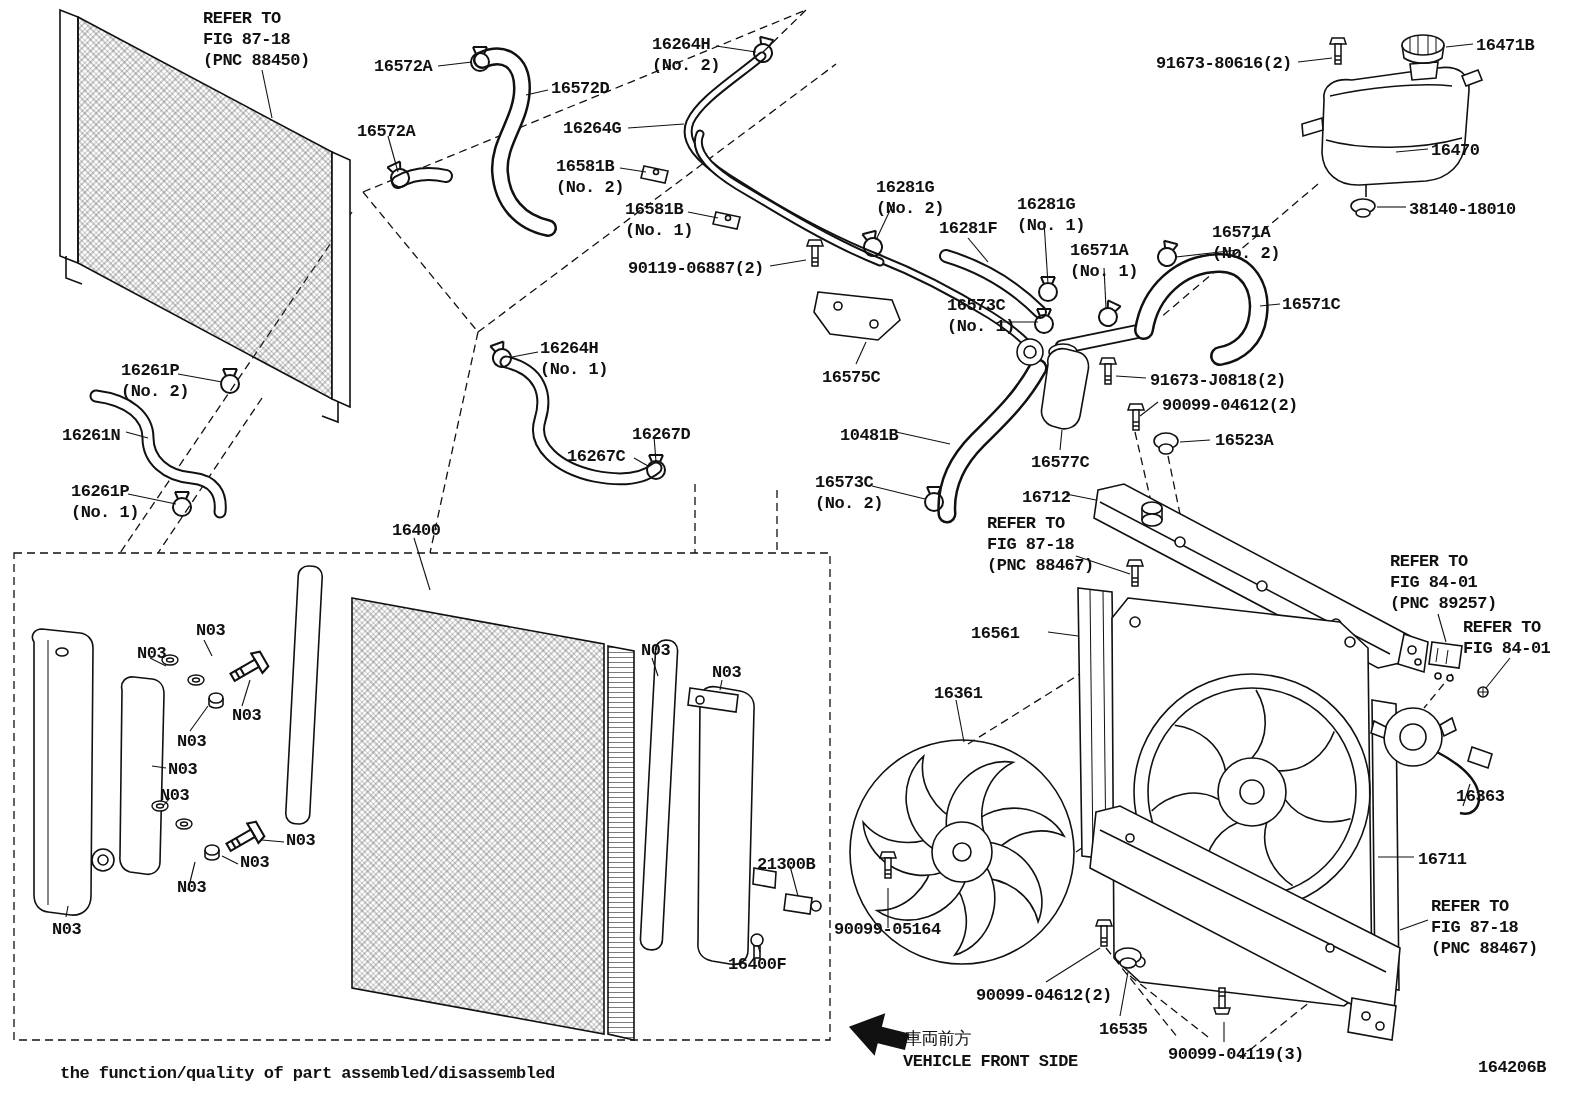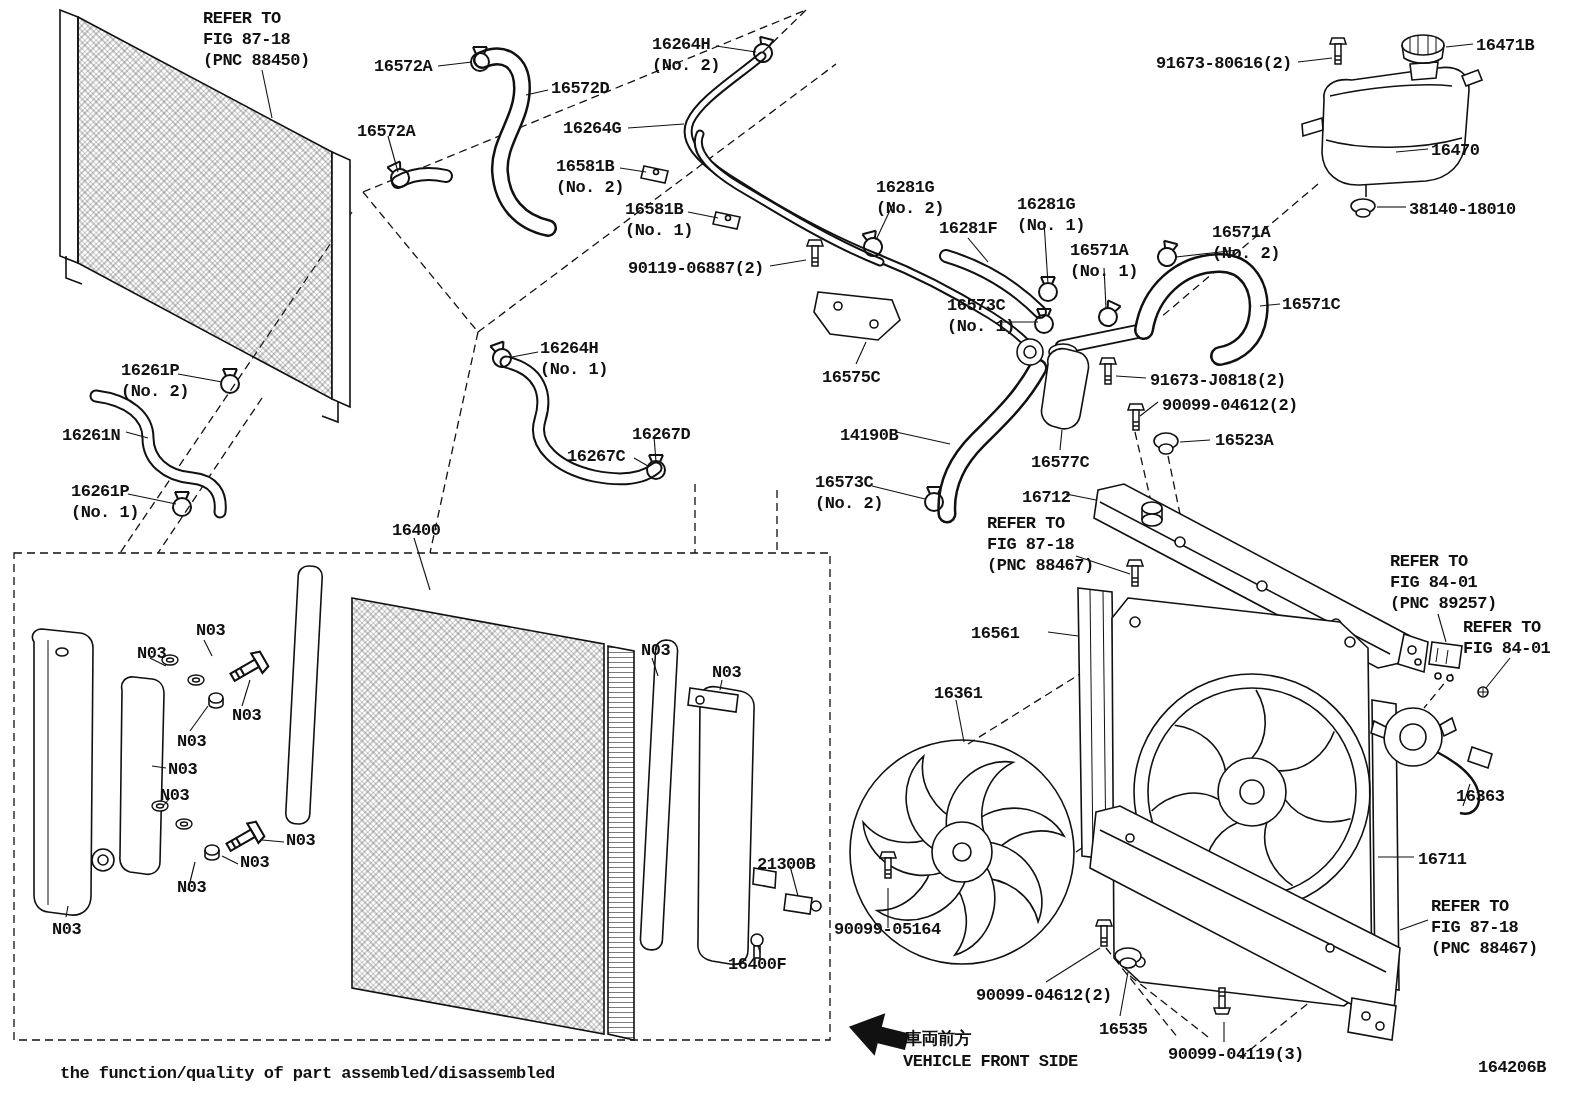--- a/index.html
+++ b/index.html
@@ -1,21 +1,21 @@
 <!DOCTYPE html>
 <html><head>
 <meta charset="utf-8">
 <style>
   html,body{margin:0;padding:0;background:#fff;}
   .stage{position:relative;width:1592px;height:1099px;background:#fff;overflow:hidden;
          font-family:"Liberation Mono","DejaVu Sans Mono",monospace;}
   svg.art{position:absolute;left:0;top:0;}
   .lbl{position:absolute;font-size:17px;font-weight:700;color:#111;line-height:21px;
        white-space:pre-line;letter-spacing:-0.5px;}
-  .jp{font-family:"DejaVu Sans",sans-serif;font-weight:700;text-align:center;}
+  .jp{font-family:"DejaVu Sans",sans-serif;font-weight:400;text-align:center;}
   
   .ln{stroke:#111;fill:none;stroke-width:1.6;}
   .pt{fill:#fff;stroke:#111;stroke-width:1.6;}
   .dash path, .dash rect{stroke:#111;fill:none;stroke-width:1.3;stroke-dasharray:8 5;}
   .lead path{stroke:#111;fill:none;stroke-width:1.1;}
   .tO{stroke:#111;fill:none;stroke-linecap:round;}
   .tI{stroke:#fff;fill:none;stroke-linecap:round;}
 </style>
 </head>
 <body>
@@ -365,21 +365,21 @@
 <div class="lbl" style="left:822px;top:367px">16575C</div>
 <div class="lbl" style="left:540px;top:338px">16264H
 (No. 1)</div>
 <div class="lbl" style="left:632px;top:424px">16267D</div>
 <div class="lbl" style="left:567px;top:446px">16267C</div>
 <div class="lbl" style="left:121px;top:360px">16261P
 (No. 2)</div>
 <div class="lbl" style="left:62px;top:425px">16261N</div>
 <div class="lbl" style="left:71px;top:481px">16261P
 (No. 1)</div>
-<div class="lbl" style="left:840px;top:425px">14190B</div>
+<div class="lbl" style="left:840px;top:425px">10481B</div>
 <div class="lbl" style="left:815px;top:472px">16573C
 (No. 2)</div>
 <div class="lbl" style="left:1031px;top:452px">16577C</div>
 <div class="lbl" style="left:1150px;top:370px">91673-J0818(2)</div>
 <div class="lbl" style="left:1162px;top:395px">90099-04612(2)</div>
 <div class="lbl" style="left:1215px;top:430px">16523A</div>
 <div class="lbl" style="left:1022px;top:487px">16712</div>
 <div class="lbl" style="left:987px;top:513px">REFER TO
 FIG 87-18
 (PNC 88467)</div>

